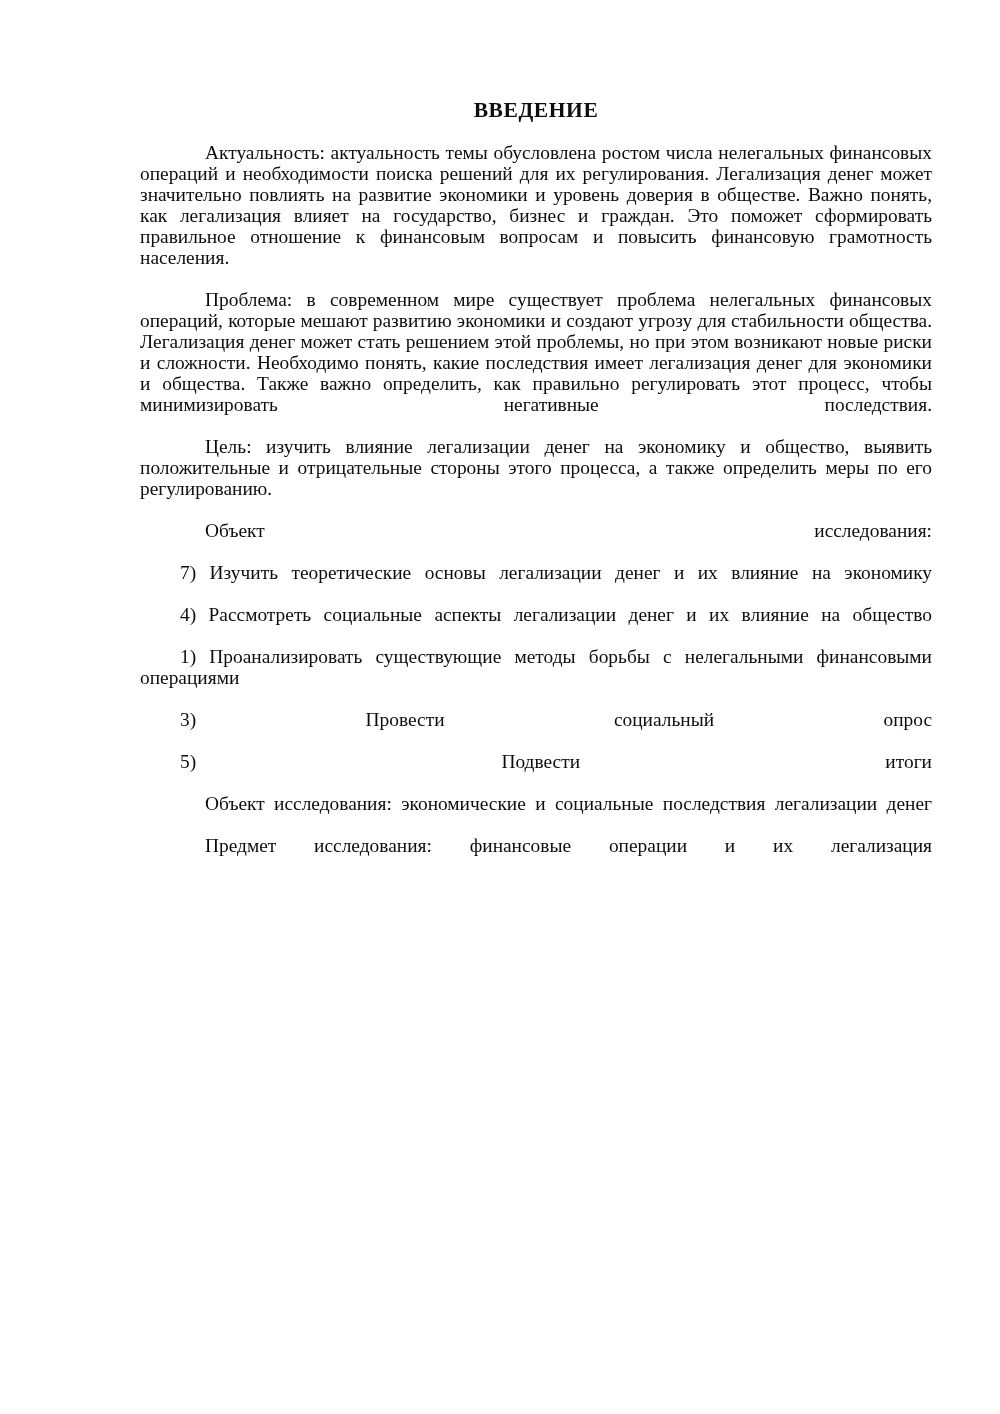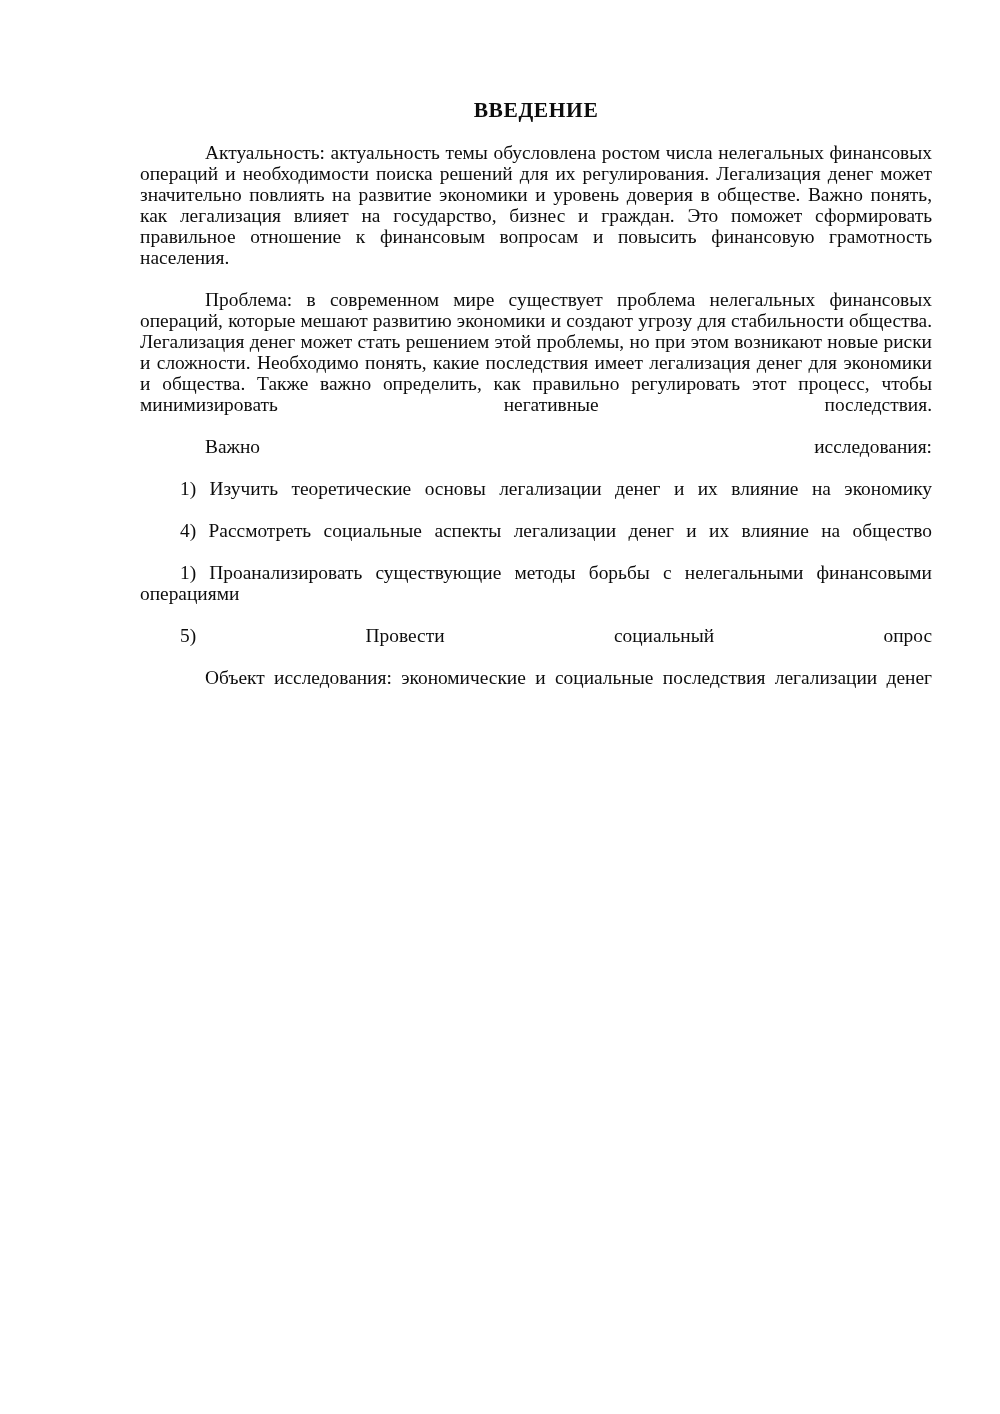--- a/index.html
+++ b/index.html
@@ -81,33 +81,36 @@
   <div class="content">
 
     <h1 class="doc-title">ВВЕДЕНИЕ</h1>
 
     <div class="body-block">
 
       <p class="para">Актуальность: актуальность темы обусловлена ростом числа нелегальных финансовых операций и необходимости поиска решений для их регулирования. Легализация денег может значительно повлиять на развитие экономики и уровень доверия в обществе. Важно понять, как легализация влияет на государство, бизнес и граждан. Это поможет сформировать правильное отношение к финансовым вопросам и повысить финансовую грамотность населения.</p>
 
       <p class="para">Проблема: в современном мире существует проблема нелегальных финансовых операций, которые мешают развитию экономики и создают угрозу для стабильности общества. Легализация денег может стать решением этой проблемы, но при этом возникают новые риски и сложности. Необходимо понять, какие последствия имеет легализация денег для экономики и общества. Также важно определить, как правильно регулировать этот процесс, чтобы минимизировать негативные последствия.</p>
 
+      <p class="para">Цель: изучить влияние легализации денег на экономику и общество, выявить положительные и отрицательные стороны этого процесса, а также определить меры по его регулированию.</p>
 
-      <p class="para">Важно исследования:</p>
+      <p class="para">Объект исследования:</p>
 
-      <p class="para list-item">1) Изучить теоретические основы легализации денег и их влияние на экономику</p>
+      <p class="para list-item">7) Изучить теоретические основы легализации денег и их влияние на экономику</p>
 
       <p class="para list-item">4) Рассмотреть социальные аспекты легализации денег и их влияние на общество</p>
 
       <p class="para list-item">1) Проанализировать существующие методы борьбы с нелегальными финансовыми операциями</p>
 
-      <p class="para list-item">5) Провести социальный опрос</p>
+      <p class="para list-item">3) Провести социальный опрос</p>
 
+      <p class="para list-item">5) Подвести итоги</p>
 
       <p class="para">Объект исследования: экономические и социальные последствия легализации денег</p>
 
+      <p class="para">Предмет исследования: финансовые операции и их легализация</p>
 
     </div>
   </div>
 
   <div class="page-number">3</div>
 
 </div>
 
 </body></html>

